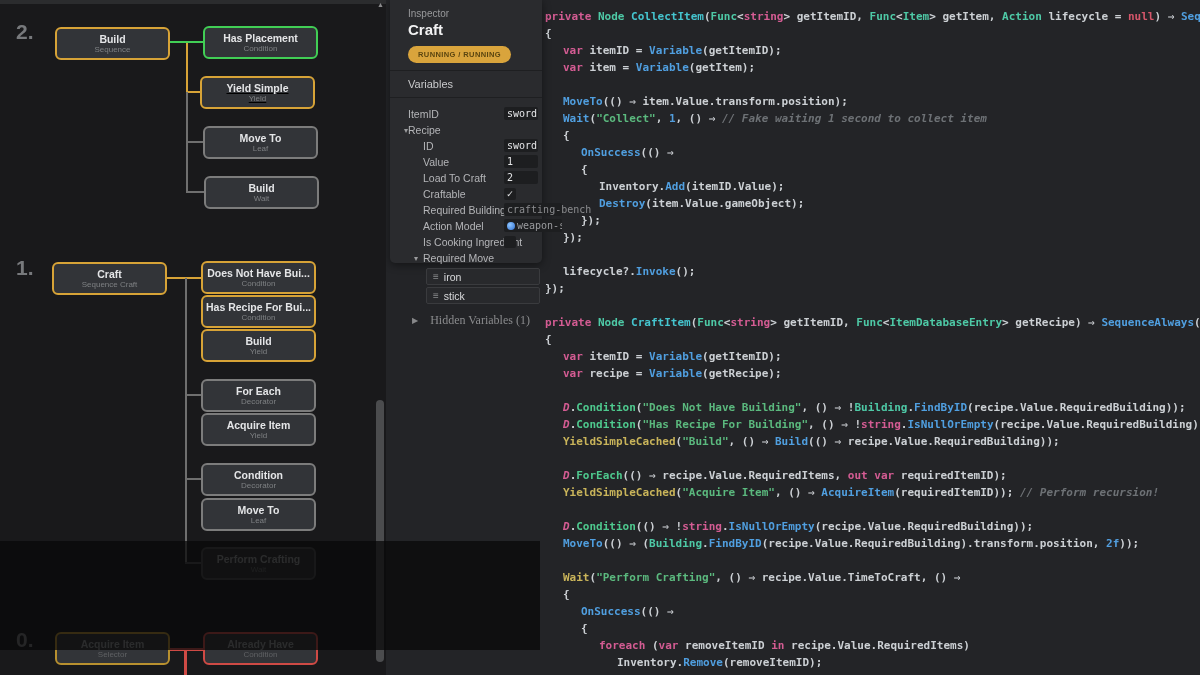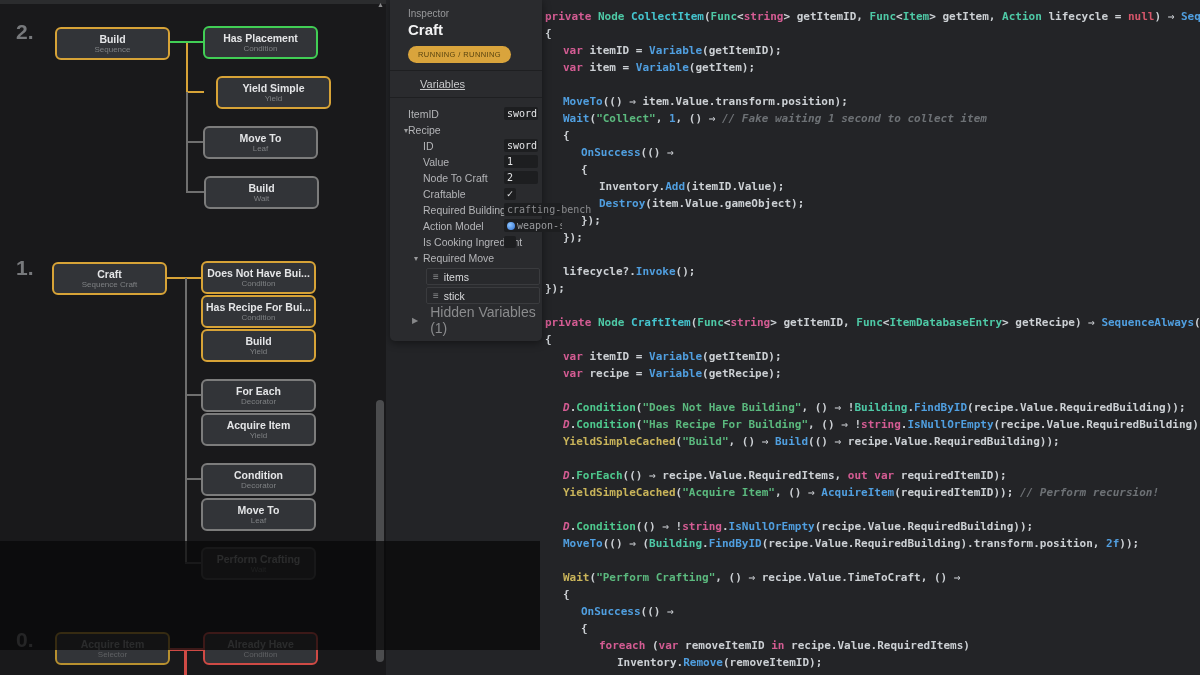--- a/index.html
+++ b/index.html
@@ -36,51 +36,51 @@
   .n-red-dim{border-color:#cf4a45}
   .dim .nt{color:#8d8f92}.dim .ns{color:#5f6164}
 
   
   .caption{position:absolute;left:0;top:541px;width:540px;height:109px;background:rgba(8,8,8,0.74);z-index:5;}
   .cap-title{position:absolute;left:43px;top:12px;font-size:23px;font-weight:bold;color:#ffffff;}
   .cap-line1{position:absolute;left:43px;top:47px;font-size:16.5px;color:#e3e3e3;}
   .cap-line2{position:absolute;left:43px;top:72px;font-size:16.5px;color:#e3e3e3;}
 
   
-  .inspector{position:absolute;left:390px;top:0;width:152px;height:341px;background:#2a2b2e;z-index:2;
+  .inspector{position:absolute;left:390px;top:0;width:152px;height:263px;background:#2a2b2e;z-index:2;
              border-radius:0 0 5px 5px;box-shadow:0 2px 8px rgba(0,0,0,0.45);}
   .insp-eyebrow{position:absolute;left:18px;top:8px;font-size:10px;color:#98999b;}
   .insp-title{position:absolute;left:18px;top:21px;font-size:15px;font-weight:bold;color:#f2f2f3;}
   .status-pill{position:absolute;left:18px;top:46px;height:17px;padding:0 10px;border-radius:9px;background:#d9a43c;
-               display:flex;align-items:center;font-size:7.5px;font-weight:normal;color:#5a4510;letter-spacing:.4px;}
+               display:flex;align-items:center;font-size:7.5px;font-weight:bold;color:#5a4510;letter-spacing:.4px;}
   .insp-divider{position:absolute;left:0;top:70px;width:152px;height:1px;background:#1e1f21;}
   .insp-section{position:absolute;left:0;top:71px;width:152px;height:26px;border-bottom:1px solid #1e1f21;
                 display:flex;align-items:center;}
-  .insp-section span{padding-left:30px;font-size:11px;color:#c9cacc;text-decoration:underline;}
+  .insp-section span{padding-left:18px;font-size:11px;color:#c9cacc;}
   #insp-rows{position:absolute;left:0;top:98px;width:152px;padding-top:8px;}
   .irow{position:relative;height:16px;display:flex;align-items:center;}
   .ilabel{font-size:10.5px;color:#b4b5b8;white-space:nowrap;}
   .ind0{padding-left:18px}.ind1{padding-left:33px}
   .fold{position:absolute;font-size:8px;color:#9a9b9d;}
   .iv{position:absolute;left:114px;top:1px;height:13px;width:34px;background:#1d1e20;border-radius:2px;
       font-family:"DejaVu Sans Mono", monospace;font-size:10px;color:#e4e5e7;line-height:13px;padding:0 3px;
       white-space:nowrap;overflow:hidden;box-sizing:border-box;}
   .iv.wide{width:58px;overflow:visible;color:#8b8c8f;}
   .iv.obj{width:58px;overflow:hidden;color:#9a9b9e;}
   .obj-ico{display:inline-block;width:8px;height:8px;border-radius:50%;
            background:radial-gradient(circle at 35% 35%, #8fc6ff, #2f6fd0);margin-right:2px;vertical-align:-1px;}
   .chk{position:absolute;left:114px;top:2px;width:12px;height:12px;background:#1d1e20;border-radius:2px;
        font-size:9px;line-height:12px;text-align:center;color:#e0e1e3;}
   .list-item{position:relative;height:17px;margin:2px 0 0 36px;width:114px;background:#28292c;border:1px solid #3a3b3e;
              border-radius:2px;display:flex;align-items:center;box-sizing:border-box;}
   .li-grip{font-size:10px;color:#8a8c8e;padding:0 5px 0 6px;}
   .li-text{font-size:10.5px;color:#dadbdd;}
   .hidden-row{position:absolute;left:0;top:312px;width:152px;height:16px;display:flex;align-items:center;}
   .hidden-row .tri{padding-left:22px;font-size:8px;color:#87888a;}
-  .hidden-row .lbl{padding-left:12px;font-size:14px;color:#8a8b8d;}
+  .hidden-row .lbl{padding-left:12px;font-size:12px;color:#8a8b8d;font-family:Liberation Serif, serif;}
 </style>
 </head>
 <body>
 
 <div class="code-panel">
   <div id="code"><div class="cl" style="padding-left: 0px;"><span class="k">private </span><span class="t">Node </span><span class="d">CollectItem</span><span class="p">(</span><span class="t">Func</span><span class="p">&lt;</span><span class="k">string</span><span class="p">&gt; getItemID, </span><span class="t">Func</span><span class="p">&lt;</span><span class="t">Item</span><span class="p">&gt; getItem, </span><span class="t">Action</span><span class="p"> lifecycle = </span><span class="nu">null</span><span class="p">) ⇒ </span><span class="b">Sequence</span></div><div class="cl" style="padding-left: 0px;"><span class="p">{</span></div><div class="cl" style="padding-left: 18px;"><span class="k">var</span><span class="p"> itemID = </span><span class="b">Variable</span><span class="p">(getItemID);</span></div><div class="cl" style="padding-left: 18px;"><span class="k">var</span><span class="p"> item = </span><span class="b">Variable</span><span class="p">(getItem);</span></div><div class="cl" style="padding-left: 0px;"></div><div class="cl" style="padding-left: 18px;"><span class="b">MoveTo</span><span class="p">(() ⇒ item.Value.transform.position);</span></div><div class="cl" style="padding-left: 18px;"><span class="b">Wait</span><span class="p">(</span><span class="s">"Collect"</span><span class="p">, </span><span class="n">1</span><span class="p">, () ⇒ </span><span class="c">// Fake waiting 1 second to collect item</span></div><div class="cl" style="padding-left: 18px;"><span class="p">{</span></div><div class="cl" style="padding-left: 36px;"><span class="b">OnSuccess</span><span class="p">(() ⇒</span></div><div class="cl" style="padding-left: 36px;"><span class="p">{</span></div><div class="cl" style="padding-left: 54px;"><span class="p">Inventory.</span><span class="b">Add</span><span class="p">(itemID.Value);</span></div><div class="cl" style="padding-left: 54px;"><span class="b">Destroy</span><span class="p">(item.Value.gameObject);</span></div><div class="cl" style="padding-left: 36px;"><span class="p">});</span></div><div class="cl" style="padding-left: 18px;"><span class="p">});</span></div><div class="cl" style="padding-left: 0px;"></div><div class="cl" style="padding-left: 18px;"><span class="p">lifecycle?.</span><span class="b">Invoke</span><span class="p">();</span></div><div class="cl" style="padding-left: 0px;"><span class="p">});</span></div><div class="cl" style="padding-left: 0px;"></div><div class="cl" style="padding-left: 0px;"><span class="k">private </span><span class="t">Node </span><span class="d">CraftItem</span><span class="p">(</span><span class="t">Func</span><span class="p">&lt;</span><span class="k">string</span><span class="p">&gt; getItemID, </span><span class="t">Func</span><span class="p">&lt;</span><span class="t">ItemDatabaseEntry</span><span class="p">&gt; getRecipe) ⇒ </span><span class="b">SequenceAlways</span><span class="p">(</span></div><div class="cl" style="padding-left: 0px;"><span class="p">{</span></div><div class="cl" style="padding-left: 18px;"><span class="k">var</span><span class="p"> itemID = </span><span class="b">Variable</span><span class="p">(getItemID);</span></div><div class="cl" style="padding-left: 18px;"><span class="k">var</span><span class="p"> recipe = </span><span class="b">Variable</span><span class="p">(getRecipe);</span></div><div class="cl" style="padding-left: 0px;"></div><div class="cl" style="padding-left: 18px;"><span class="ti">D</span><span class="p">.</span><span class="g">Condition</span><span class="p">(</span><span class="s">"Does Not Have Building"</span><span class="p">, () ⇒ !</span><span class="t">Building</span><span class="p">.</span><span class="b">FindByID</span><span class="p">(recipe.Value.RequiredBuilding));</span></div><div class="cl" style="padding-left: 18px;"><span class="ti">D</span><span class="p">.</span><span class="g">Condition</span><span class="p">(</span><span class="s">"Has Recipe For Building"</span><span class="p">, () ⇒ !</span><span class="k">string</span><span class="p">.</span><span class="b">IsNullOrEmpty</span><span class="p">(recipe.Value.RequiredBuilding));</span></div><div class="cl" style="padding-left: 18px;"><span class="y">YieldSimpleCached</span><span class="p">(</span><span class="s">"Build"</span><span class="p">, () ⇒ </span><span class="b">Build</span><span class="p">(() ⇒ recipe.Value.RequiredBuilding));</span></div><div class="cl" style="padding-left: 0px;"></div><div class="cl" style="padding-left: 18px;"><span class="ti">D</span><span class="p">.</span><span class="g">ForEach</span><span class="p">(() ⇒ recipe.Value.RequiredItems, </span><span class="k">out var</span><span class="p"> requiredItemID);</span></div><div class="cl" style="padding-left: 18px;"><span class="y">YieldSimpleCached</span><span class="p">(</span><span class="s">"Acquire Item"</span><span class="p">, () ⇒ </span><span class="b">AcquireItem</span><span class="p">(requiredItemID)); </span><span class="c">// Perform recursion!</span></div><div class="cl" style="padding-left: 0px;"></div><div class="cl" style="padding-left: 18px;"><span class="ti">D</span><span class="p">.</span><span class="g">Condition</span><span class="p">(() ⇒ !</span><span class="k">string</span><span class="p">.</span><span class="b">IsNullOrEmpty</span><span class="p">(recipe.Value.RequiredBuilding));</span></div><div class="cl" style="padding-left: 18px;"><span class="b">MoveTo</span><span class="p">(() ⇒ (</span><span class="t">Building</span><span class="p">.</span><span class="b">FindByID</span><span class="p">(recipe.Value.RequiredBuilding).transform.position, </span><span class="n">2f</span><span class="p">));</span></div><div class="cl" style="padding-left: 0px;"></div><div class="cl" style="padding-left: 18px;"><span class="y">Wait</span><span class="p">(</span><span class="s">"Perform Crafting"</span><span class="p">, () ⇒ recipe.Value.TimeToCraft, () ⇒</span></div><div class="cl" style="padding-left: 18px;"><span class="p">{</span></div><div class="cl" style="padding-left: 36px;"><span class="b">OnSuccess</span><span class="p">(() ⇒</span></div><div class="cl" style="padding-left: 36px;"><span class="p">{</span></div><div class="cl" style="padding-left: 54px;"><span class="k">foreach</span><span class="p"> (</span><span class="k">var</span><span class="p"> removeItemID </span><span class="k">in</span><span class="p"> recipe.Value.RequiredItems)</span></div><div class="cl" style="padding-left: 72px;"><span class="p">Inventory.</span><span class="b">Remove</span><span class="p">(removeItemID);</span></div></div>
 </div>
 
 <div class="tree-panel">
   <div class="tree-top-strip"></div>
@@ -101,21 +101,21 @@
       <div class="conn" style="left: 184px; top: 648px; width: 3px; height: 27px; background: rgb(207, 74, 69);"></div>
       <div class="sec-label" style="left: 16px; top: 20px;">2.</div>
       <div class="node n-yellow" style="left: 55px; top: 27px;">
         <div class="nt">Build</div>
         <div class="ns">Sequence</div>
       </div>
       <div class="node n-green" style="left: 203px; top: 26px;">
         <div class="nt">Has Placement</div>
         <div class="ns">Condition</div>
       </div>
-      <div class="node n-yellow" style="left: 216px; top: 76px;">
+      <div class="node n-yellow" style="left: 200px; top: 76px; text-decoration: underline;">
         <div class="nt">Yield Simple</div>
         <div class="ns">Yield</div>
       </div>
       <div class="node n-gray" style="left: 203px; top: 126px;">
         <div class="nt">Move To</div>
         <div class="ns">Leaf</div>
       </div>
       <div class="node n-gray" style="left: 204px; top: 176px;">
         <div class="nt">Build</div>
         <div class="ns">Wait</div>
@@ -192,21 +192,21 @@
       </div>
       <div class="irow">
         <span class="ilabel ind1">ID</span>
         <span class="iv">sword</span>
       </div>
       <div class="irow">
         <span class="ilabel ind1">Value</span>
         <span class="iv">1</span>
       </div>
       <div class="irow">
-        <span class="ilabel ind1">Node To Craft</span>
+        <span class="ilabel ind1">Load To Craft</span>
         <span class="iv">2</span>
       </div>
       <div class="irow">
         <span class="ilabel ind1">Craftable</span>
         <span class="chk">✓</span>
       </div>
       <div class="irow">
         <span class="ilabel ind1">Required Building</span>
         <span class="iv wide">crafting-bench</span>
       </div>
@@ -217,21 +217,21 @@
       <div class="irow">
         <span class="ilabel ind1">Is Cooking Ingredient</span>
         <span class="chk"></span>
       </div>
       <div class="irow">
         <span class="fold" style="left: 24px;">▾</span>
         <span class="ilabel ind1">Required Move</span>
       </div>
       <div class="list-item">
         <span class="li-grip">≡</span>
-        <span class="li-text">items</span>
+        <span class="li-text">iron</span>
       </div>
       <div class="list-item">
         <span class="li-grip">≡</span>
         <span class="li-text">stick</span>
       </div>
     </div>
   <div class="hidden-row">
     <span class="tri">▶</span>
     <span class="lbl">Hidden Variables (1)</span>
   </div>

